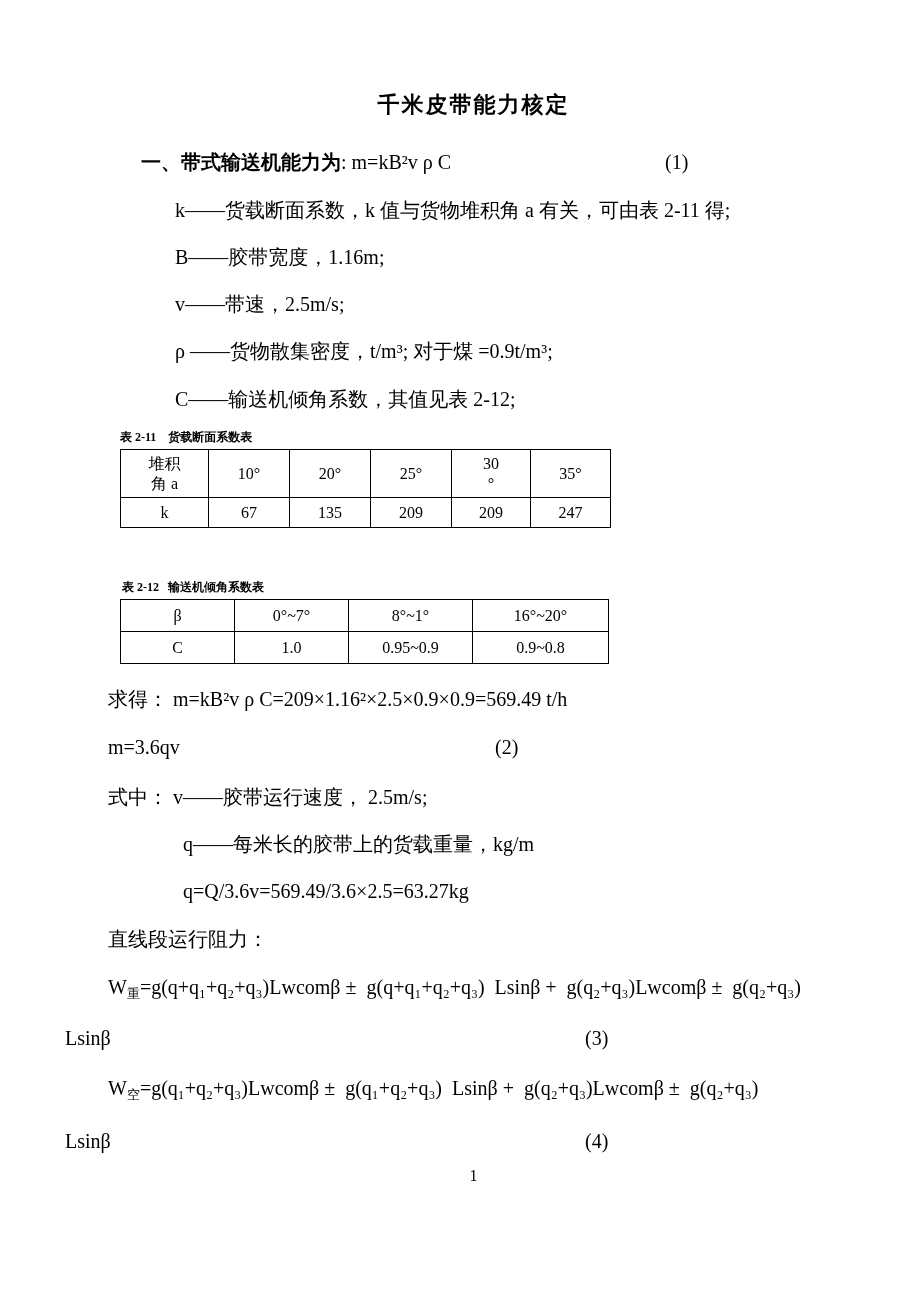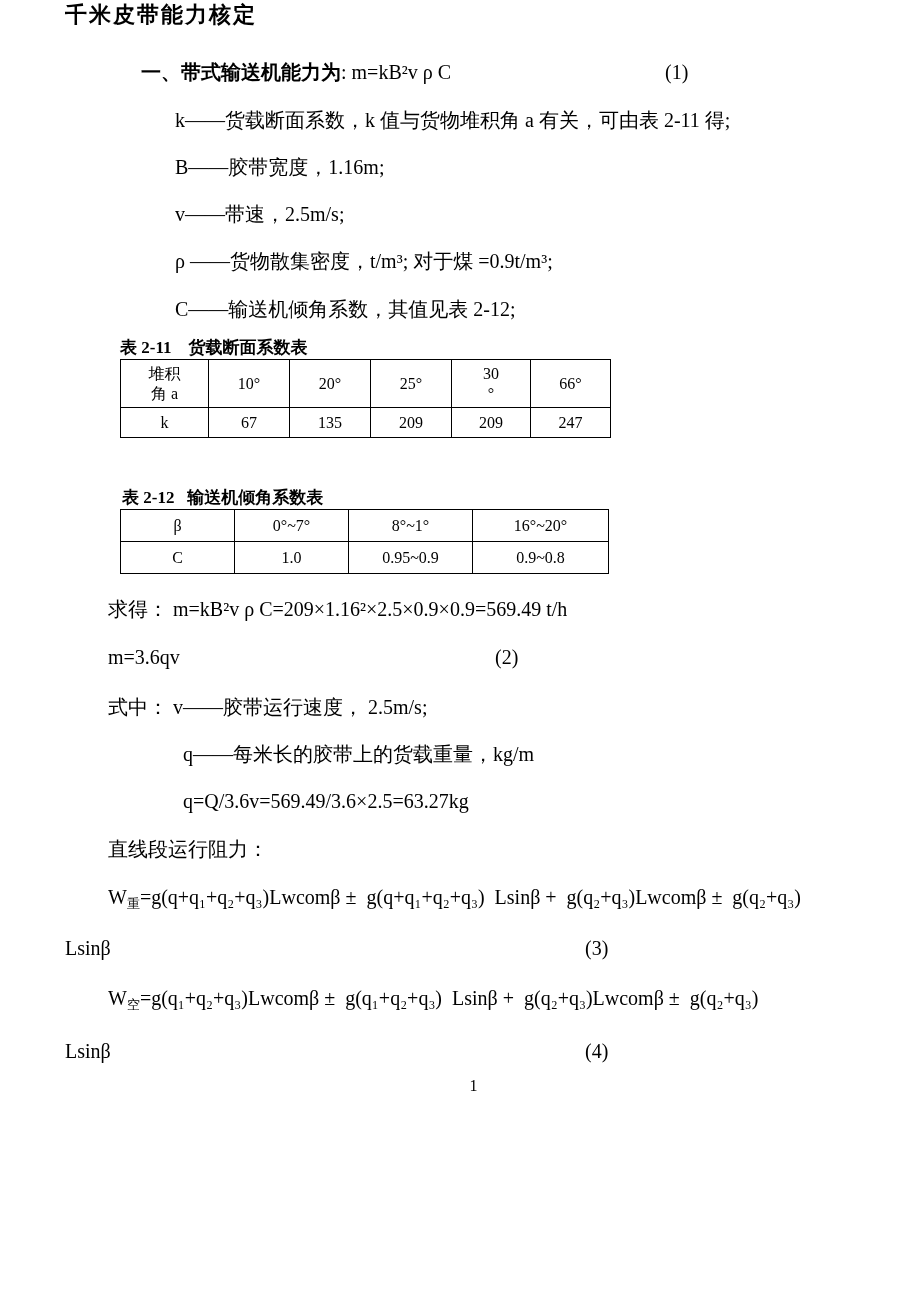--- a/index.html
+++ b/index.html
@@ -9,39 +9,40 @@
     width: 920px;
     height: 1302px;
     margin: 0 auto;
     background: #ffffff;
     color: #000000;
     font-family: "Liberation Serif", "DejaVu Serif", serif;
     padding: 0 38px 0 65px;
     overflow: hidden;
   }
   .doc-title {
-    text-align: left;
+    margin-top: 90px;
+    text-align: center;
     font-size: 22px;
     font-weight: bold;
     letter-spacing: 2px;
     line-height: 29px;
   }
   p.line {
     position: relative;
     font-size: 20px;
     line-height: 26px;
     white-space: normal;
   }
   p.line span { white-space: pre-wrap; }
   p.line .formula-body { white-space: pre; }
   .bold { font-weight: bold; margin-left: 33px; }
   .eqnum { position: absolute; top: 0; white-space: pre; }
   .wsub { font-size: 13px; position: relative; top: 4px; }
   .tbl-caption {
-    font-size: 17px;
+    font-size: 12px;
     font-weight: bold;
     line-height: 19px;
     white-space: pre-wrap;
   }
   table.doc-table {
     border-collapse: collapse;
     margin-left: 55px;
     table-layout: fixed;
   }
   table.doc-table td {
@@ -91,21 +92,21 @@
     </colgroup>
     <tbody>
         <tr class="hdr">
       <td>堆积
 角 a</td>
       <td>10°</td>
       <td>20°</td>
       <td>25°</td>
       <td>30
 °</td>
-      <td>66°</td>
+      <td>35°</td>
     </tr>
     <tr class="dat">
       <td>k</td>
       <td>67</td>
       <td>135</td>
       <td>209</td>
       <td>209</td>
       <td>247</td>
     </tr>
   </tbody>

